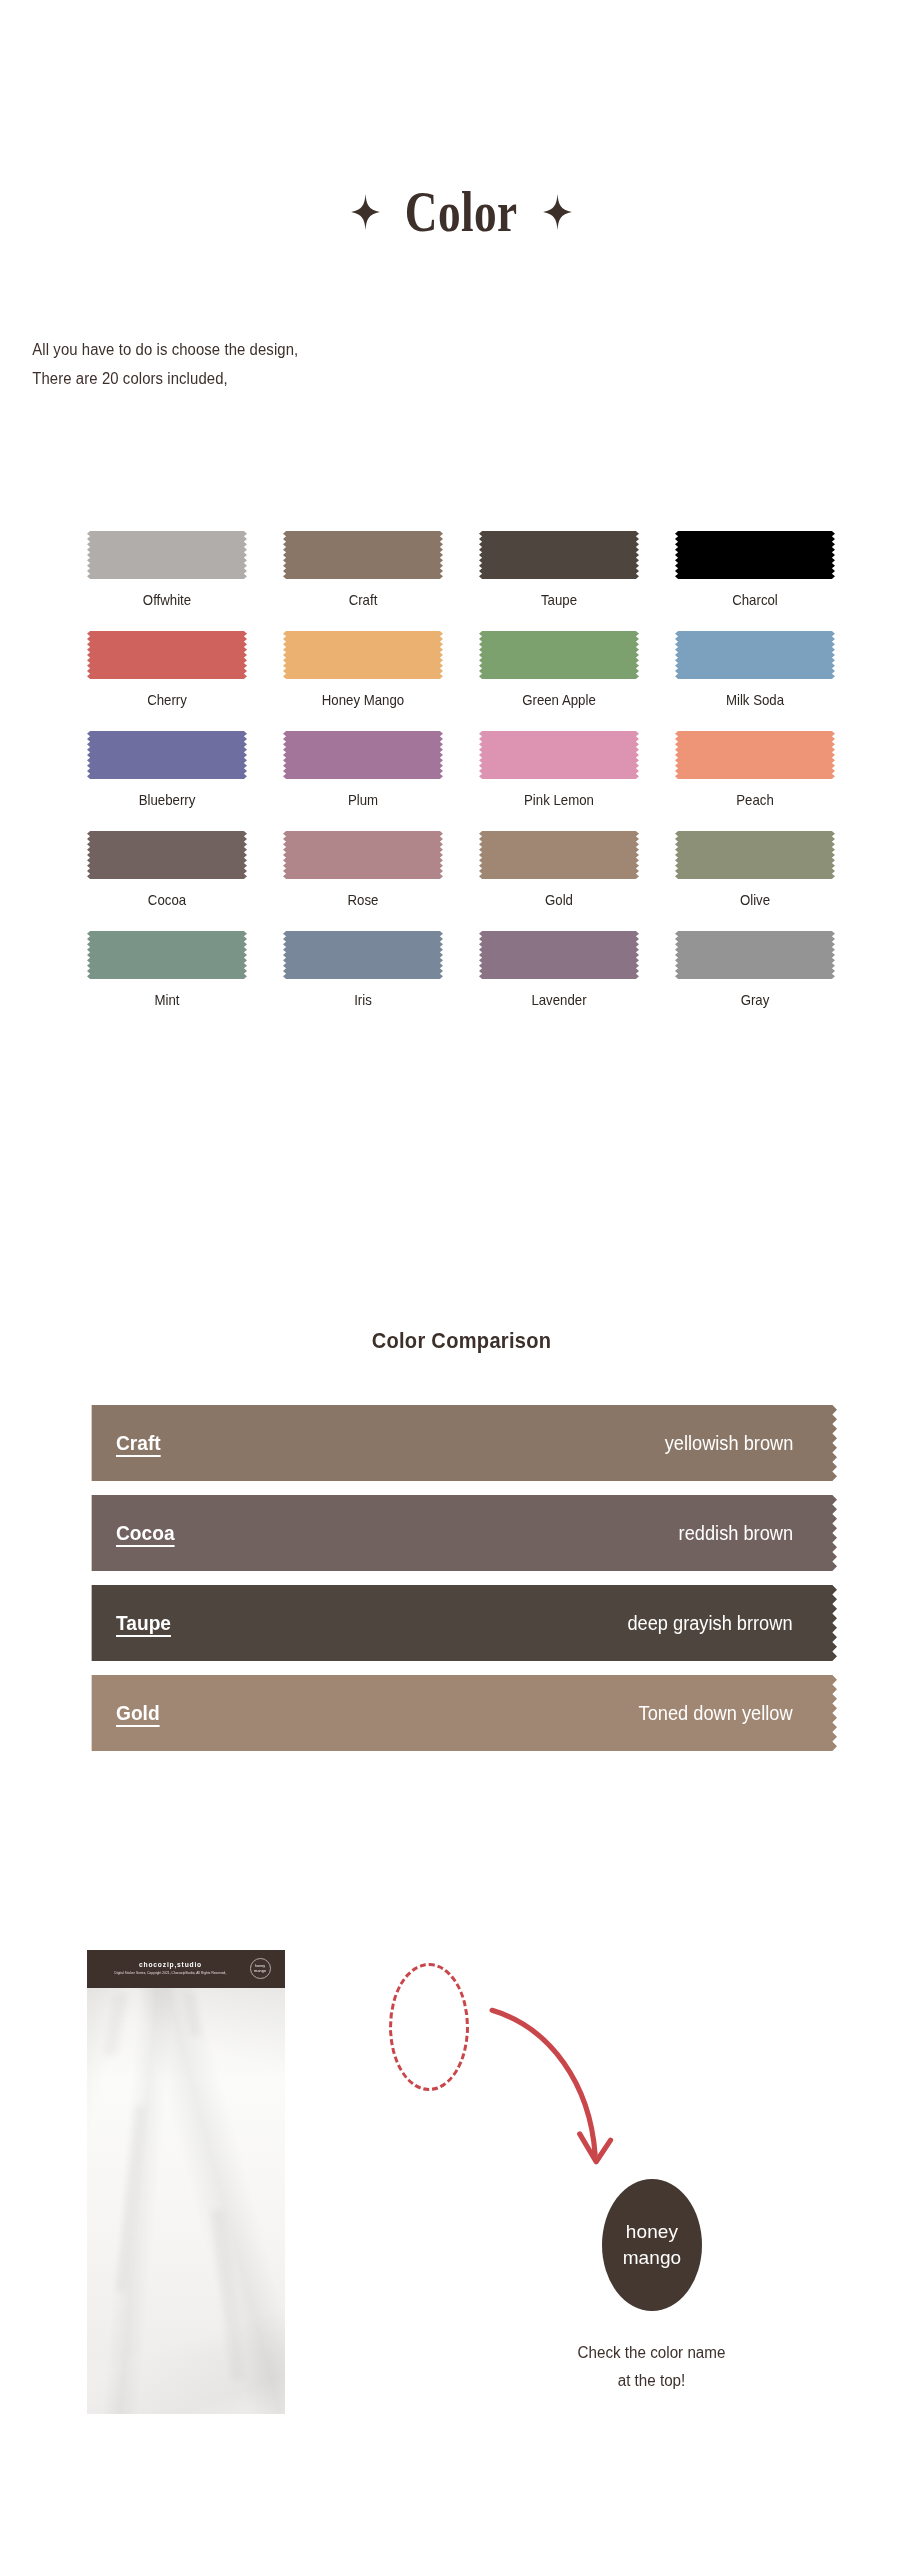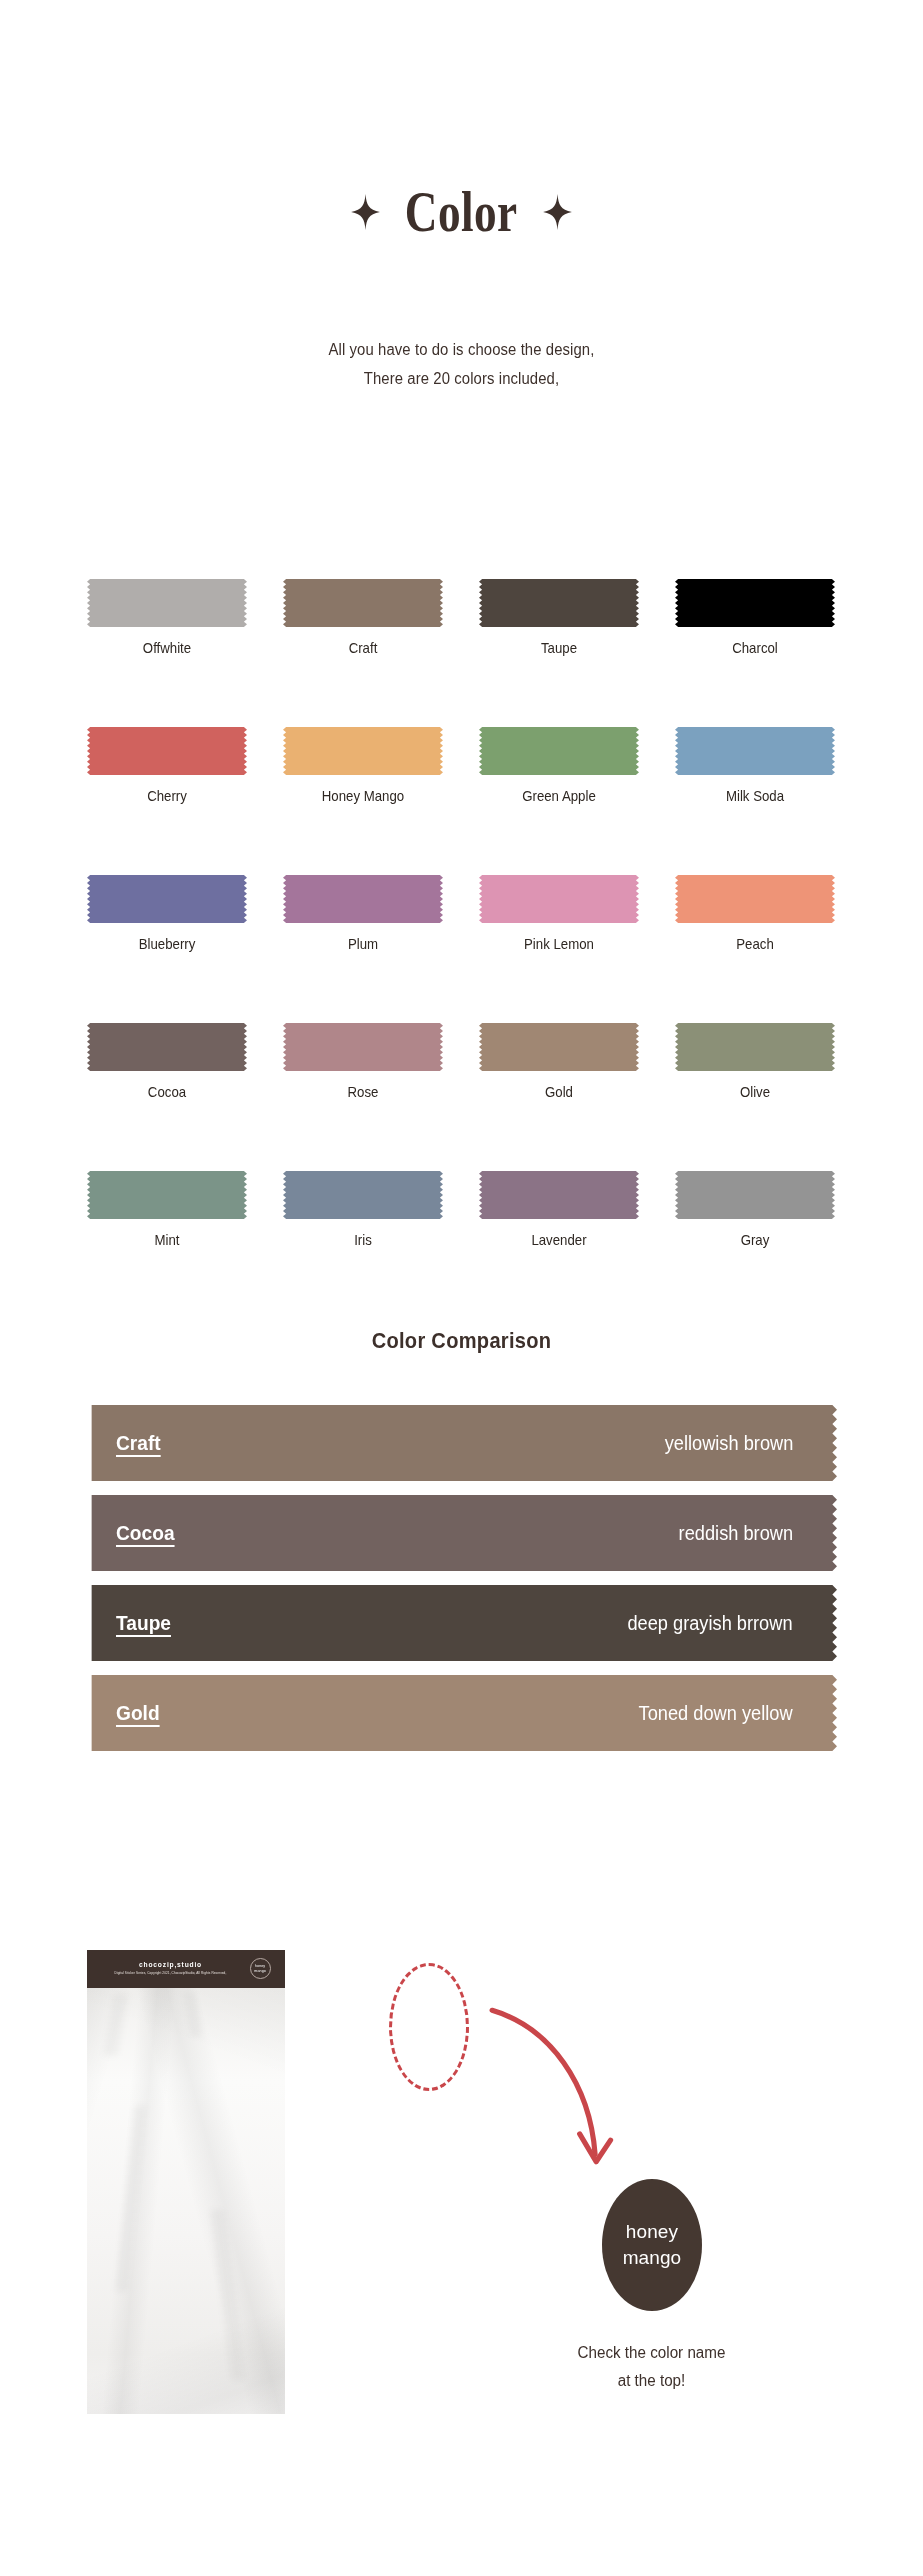--- a/index.html
+++ b/index.html
@@ -41,21 +41,20 @@
     width: 29px;
     height: 36px;
     flex: 0 0 auto;
   }
 
   .intro {
     position: absolute;
     top: 335px;
     left: 0;
     width: 100%;
-    text-align: center;
     color: #3d302b;
   }
   .intro-line {
     font-size: 16px;
     line-height: 29px;
     letter-spacing: 0.1px;
     transform: scaleX(0.93);
   }
 
   
@@ -65,21 +64,20 @@
     left: 87px;
     width: 750px;
     display: grid;
     grid-template-columns: repeat(4, 160px);
     column-gap: 36px;
     row-gap: 0;
   }
   .swatch-cell {
     width: 160px;
     height: 100px;
-    margin-top: 48px;
   }
   .swatch-chip-wrap {
     position: relative;
     width: 160px;
     height: 48px;
   }
   .swatch-chip {
     position: absolute;
     inset: 0;
     width: 100%;

